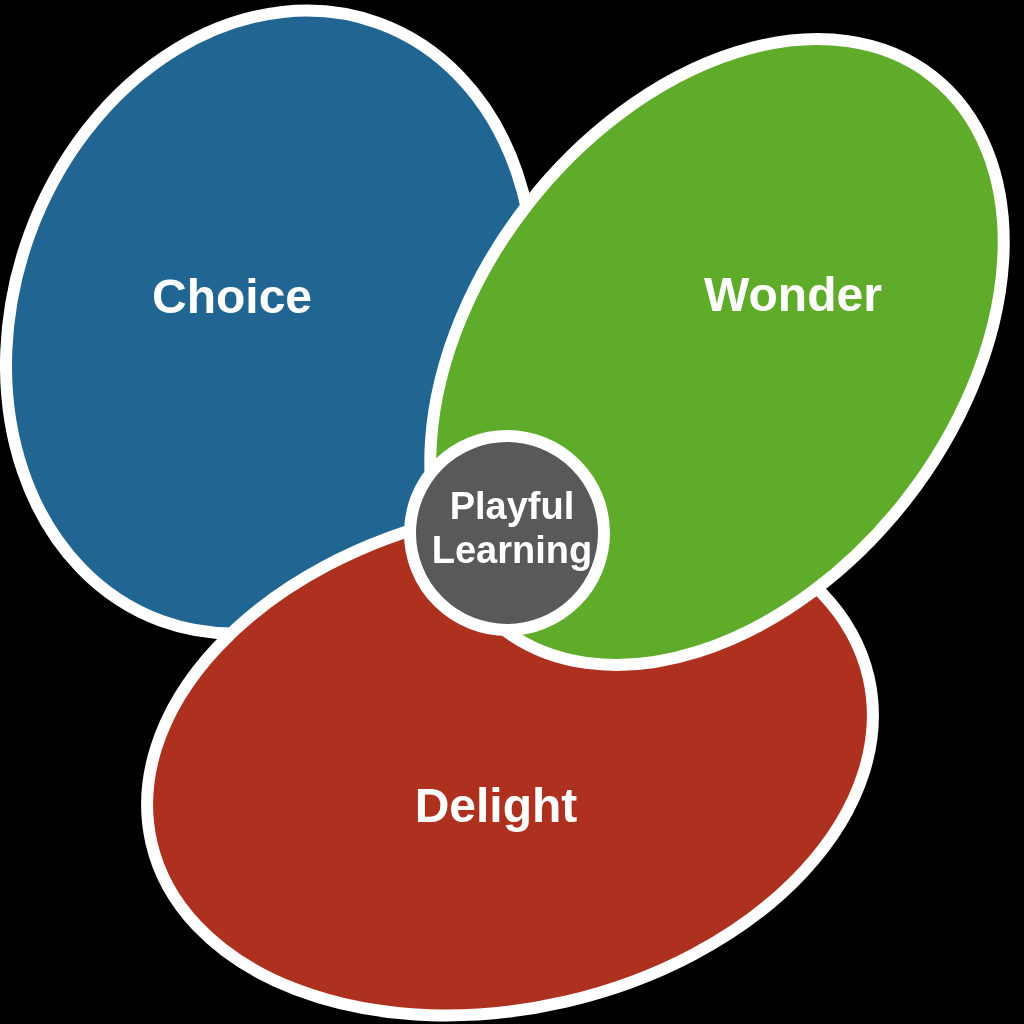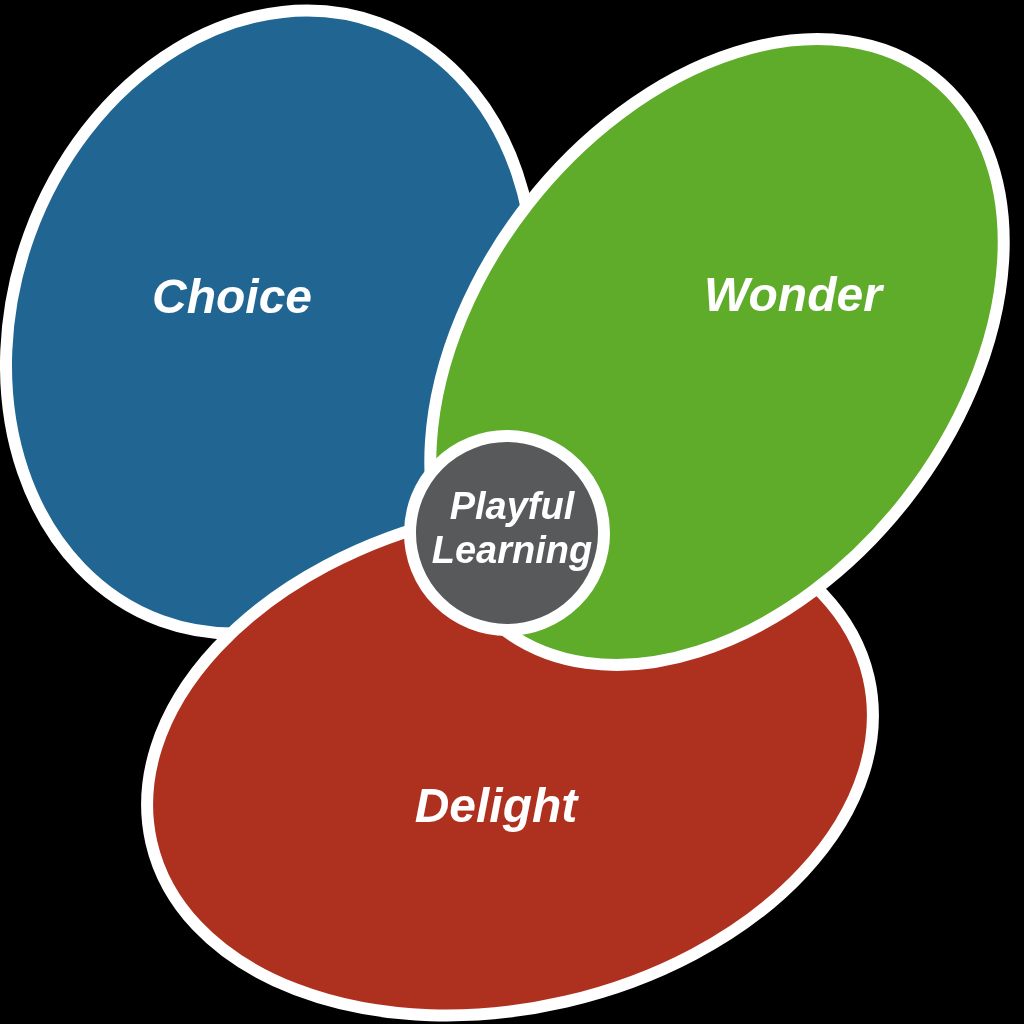--- a/index.html
+++ b/index.html
@@ -7,21 +7,20 @@
     padding: 0;
     width: 1024px;
     height: 1024px;
     background: #000000;
     overflow: hidden;
   }
   .stage {
     width: 944px;
     height: 1024px;
     position: relative;
-    font-style: italic;
   }
   svg {
     display: block;
     font-family: "Liberation Sans", "DejaVu Sans", sans-serif;
   }
   .petal {
     stroke: #FFFFFF;
     stroke-width: 12;
   }
   .hub {

